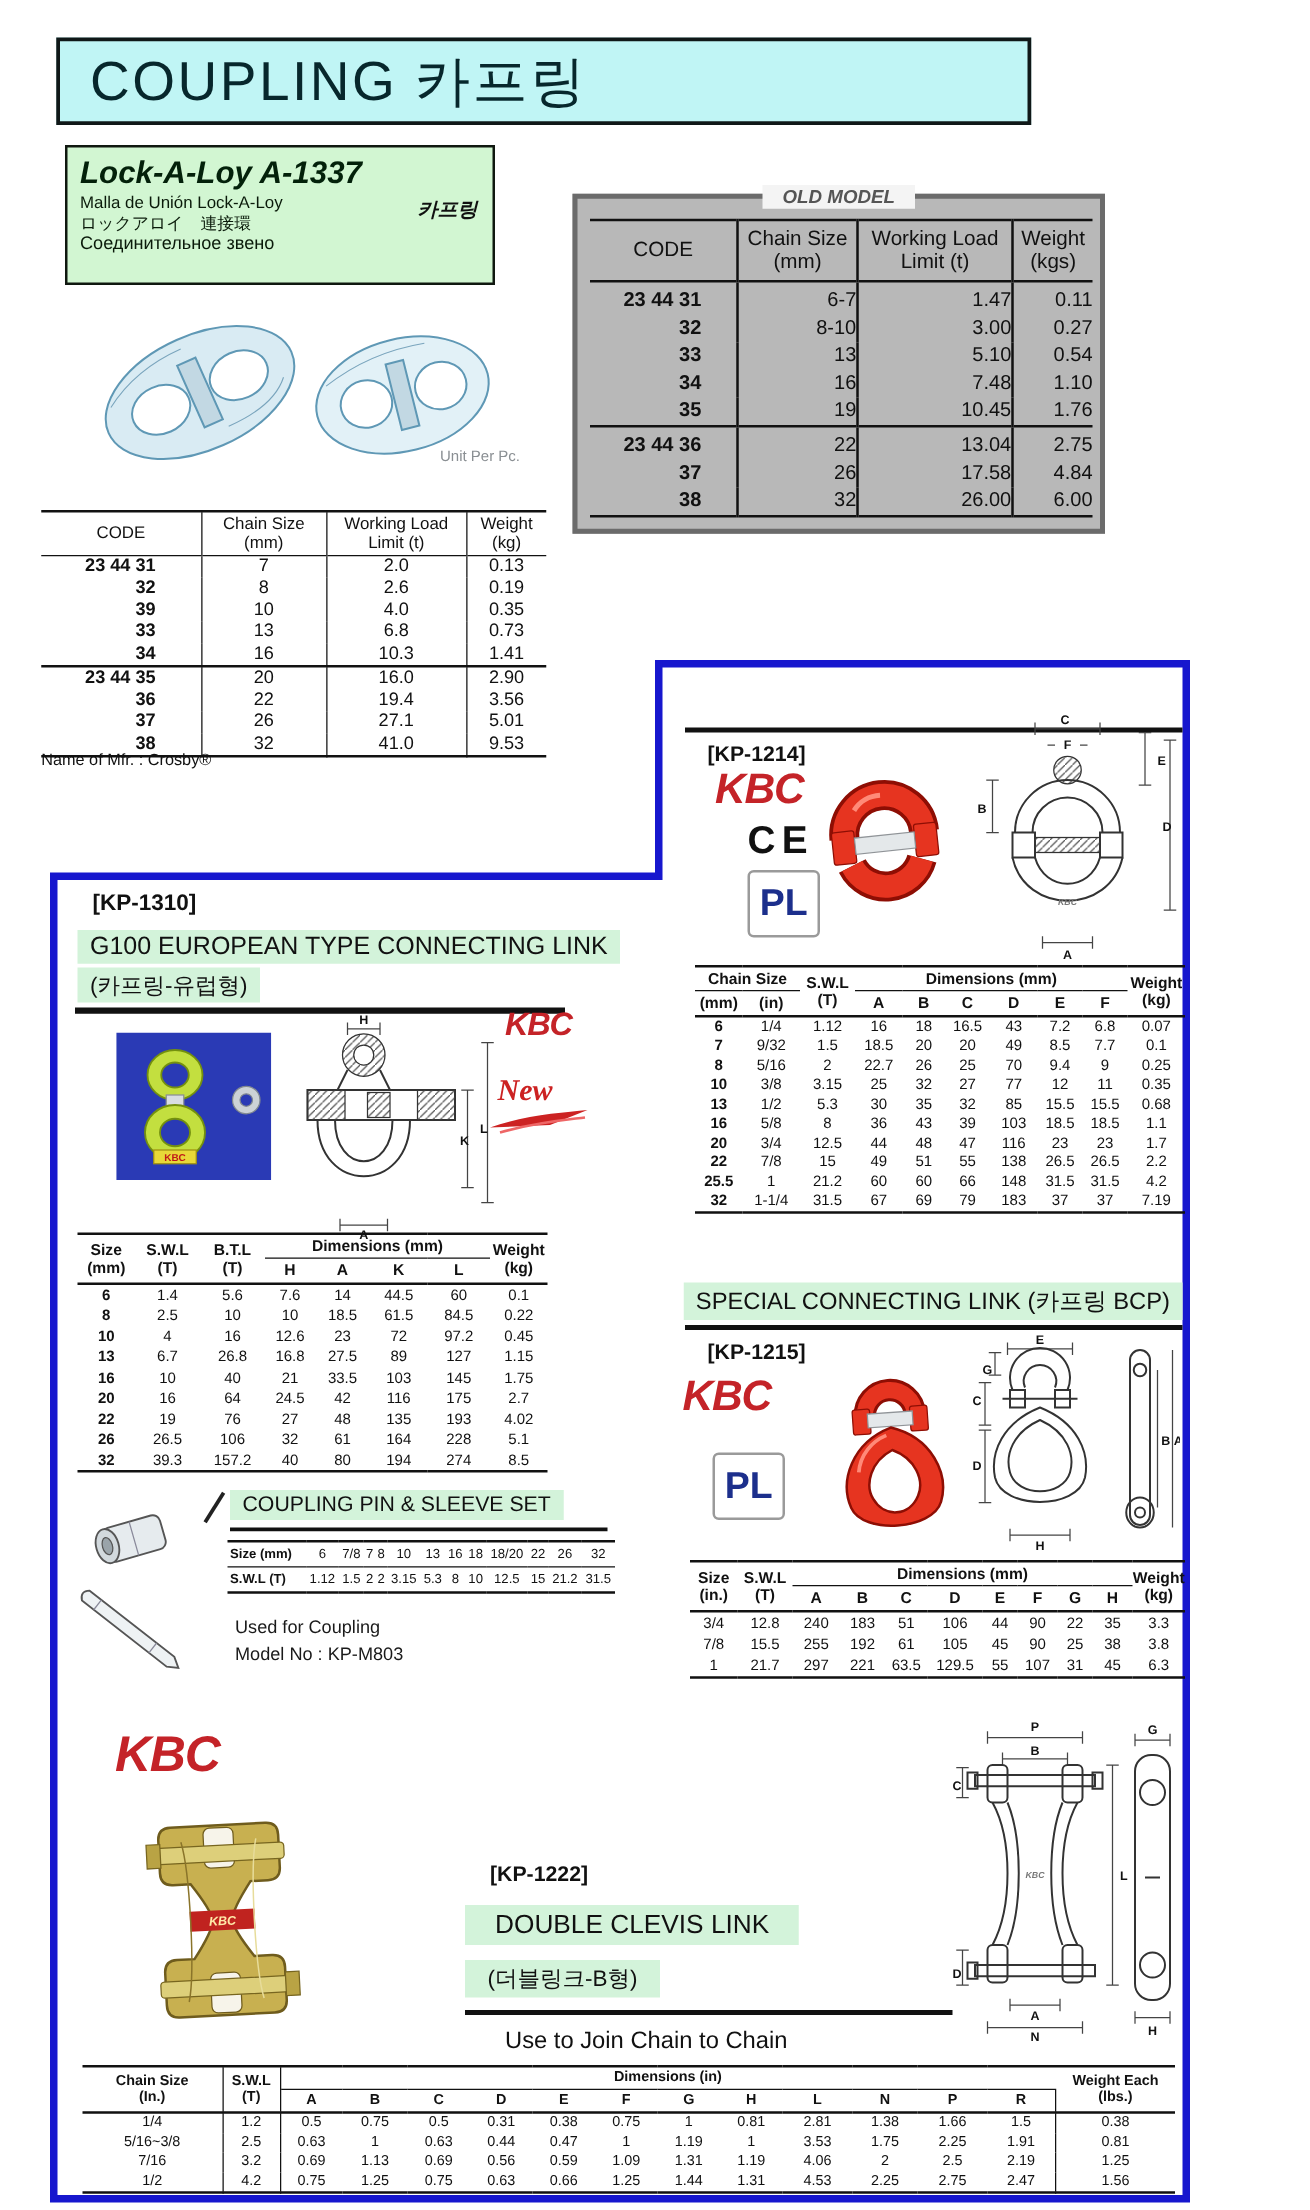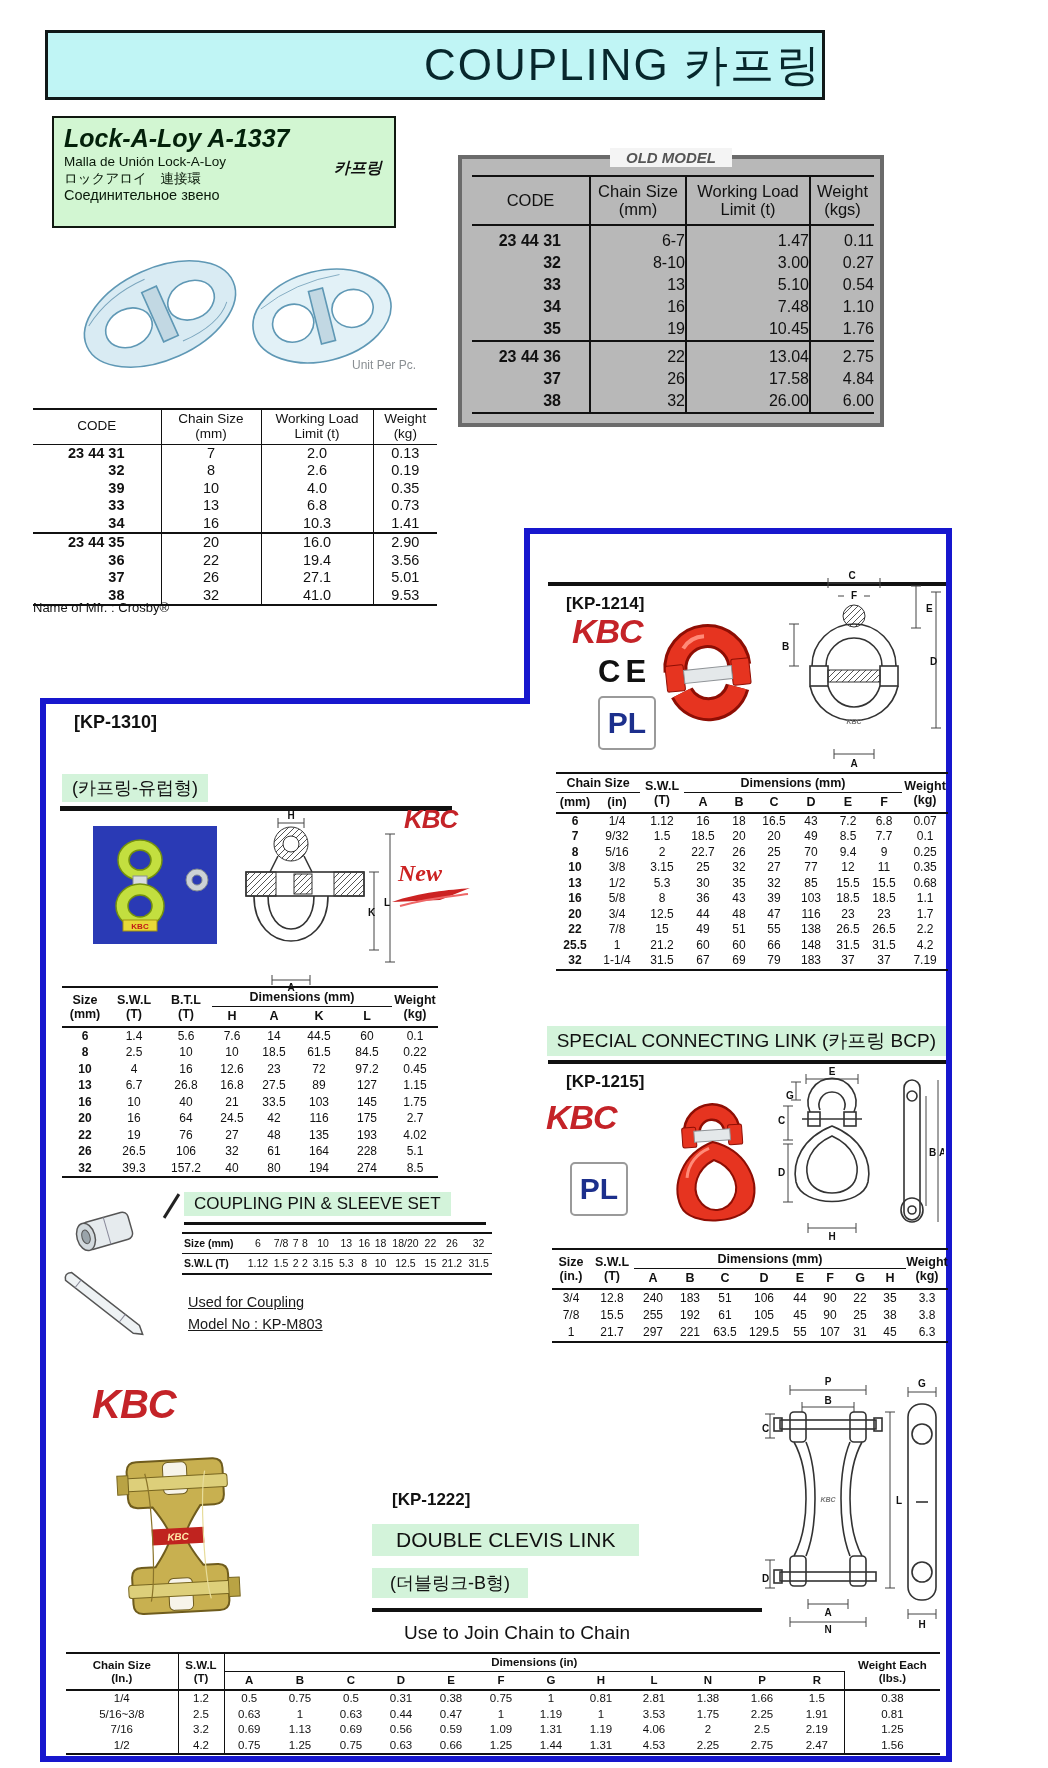--- a/index.html
+++ b/index.html
@@ -2,21 +2,21 @@
 <html><head>
 <meta charset="utf-8">
 <style>
   html,body{margin:0;padding:0;background:#fff;}
   #page{position:relative;width:1048px;height:1768px;margin:0 auto;background:#fff;
         font-family:"Liberation Sans",sans-serif;color:#111;overflow:hidden;}
   .abs{position:absolute;}
   
   #title-box{left:45px;top:30px;width:780px;height:70px;background:#c0f5f5;border:3px solid #101818;
              display:flex;align-items:center;padding-left:24px;box-sizing:border-box;
-             font-size:44px;letter-spacing:2px;color:#07272c;justify-content:flex-end;}
+             font-size:44px;letter-spacing:2px;color:#07272c;}
   
   #lockaloy{left:52px;top:116px;width:344px;height:112px;background:#d2f6d2;border:2px solid #101810;
             box-sizing:border-box;padding:6px 10px;}
   #lockaloy .la-title{font-size:25px;font-weight:800;font-style:italic;color:#03210a;letter-spacing:0px;}
   #lockaloy .la-kr{position:absolute;right:12px;top:40px;font-size:16px;font-weight:700;font-style:italic;}
   #lockaloy .la-line{font-size:13.5px;line-height:17px;color:#0a1a0a;}
   
   #oldmodel{left:458px;top:155px;width:426px;height:272px;background:#b8b8b8;border:4px solid #6b6b6b;
             box-sizing:border-box;padding-left:38px;}
   #oldmodel .tag{position:absolute;top:-11px;left:50%;transform:translateX(-50%);background:#f4f4f4;
@@ -82,21 +82,21 @@
   #tbl-1222 th{font-size:11.5px;}
   #tbl-1222 td{line-height:15.5px;}
   #tbl-1222 th.vr,#tbl-1222 td.vr{border-right:1.5px solid #111;}
   #tbl-1222 td:nth-child(1),#tbl-1222 td:nth-child(2){border-right:1.5px solid #111;}
   #tbl-1222 td:nth-child(14){border-right:1.5px solid #111;}
   
   .dwg-stroke{stroke:#333;fill:none;stroke-width:1.6;}
   .dim{stroke:#444;stroke-width:1;}
   text.dimlb{font:700 10px "Liberation Sans",sans-serif;fill:#111;}
   text.stamp{font:italic 700 7px "Liberation Sans",sans-serif;fill:#777;}
-  .note-sm{font-size:14.5px;color:#1a1a1a;text-decoration:underline;}
+  .note-sm{font-size:14.5px;color:#1a1a1a;}
 </style>
 </head>
 <body>
 
 <svg width="0" height="0" style="position:absolute" aria-hidden="true">
   <defs>
     <pattern id="hat" width="6" height="6" patternUnits="userSpaceOnUse">
       <path d="M0,6 L6,0" stroke="#555" stroke-width="1"></path>
     </pattern>
   </defs>
@@ -664,20 +664,23 @@
           <td>55</td>
           <td>107</td>
           <td>31</td>
           <td>45</td>
           <td>6.3</td>
         </tr>
       </tbody>
   </table>
 
   <div class="abs z3 model-label" style="left:74px;top:712px;font-size:18px">[KP-1310]</div>
+  <div class="abs z3" style="left:62px;top:744px">
+    <span class="hl" style="font-size:20px">G100 EUROPEAN TYPE CONNECTING LINK</span>
+  </div>
   <div class="abs z3" style="left:62px;top:774px">
     <span class="hl" style="font-size:18px">(카프링-유럽형)</span>
   </div>
   <div class="abs z3 rule" style="left:60px;top:806px;width:392px;height:5px"></div>
 
   <svg class="abs z3" style="left:93px;top:826px" width="124" height="118" viewBox="0 0 124 118">
     <rect width="124" height="118" fill="#2a3ab5"></rect>
     <path fill-rule="evenodd" fill="#c3df3f" stroke="#74900e" stroke-width="1.5" d="M25,34 a22,20 0 1 0 44,0 a22,20 0 1 0 -44,0 Z M36,34 a11,10 0 1 0 22,0 a11,10 0 1 0 -22,0 Z"></path>
     <rect x="40" y="50" width="14" height="18" fill="#d8dde0" stroke="#8a9094"></rect>
     <path fill-rule="evenodd" fill="#c3df3f" stroke="#74900e" stroke-width="1.5" d="M23,80 a24,22 0 1 0 48,0 a24,22 0 1 0 -48,0 Z M35,80 a12,11 0 1 0 24,0 a12,11 0 1 0 -24,0 Z"></path>

